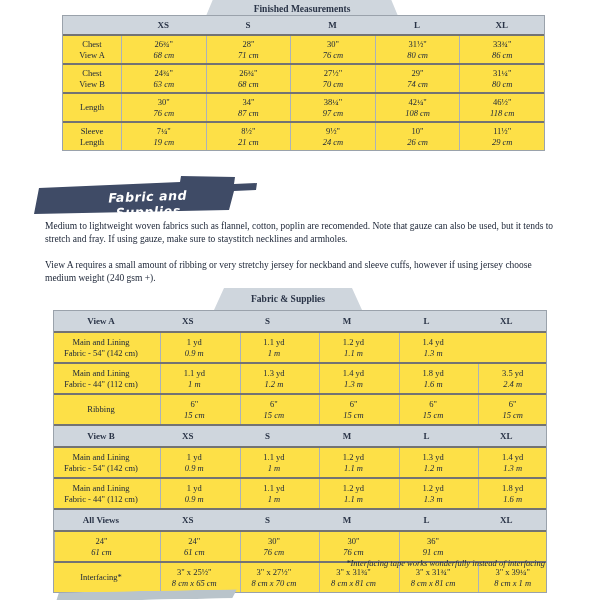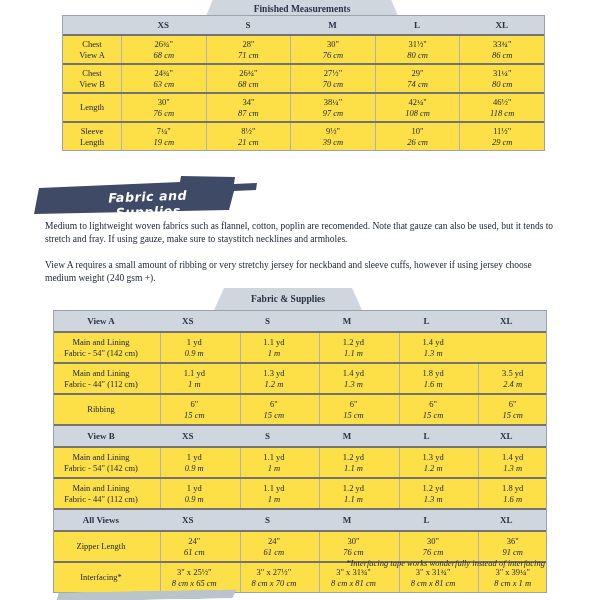--- a/index.html
+++ b/index.html
@@ -152,21 +152,21 @@
     <div class="cell">
         <span>7¼"</span>
         <span class="cm">19 cm</span>
       </div>
     <div class="cell">
         <span>8½"</span>
         <span class="cm">21 cm</span>
       </div>
     <div class="cell">
         <span>9½"</span>
-        <span class="cm">39 cm</span>
+        <span class="cm">24 cm</span>
       </div>
     <div class="cell">
         <span>10"</span>
         <span class="cm">26 cm</span>
       </div>
     <div class="cell">
         <span>11½"</span>
         <span class="cm">29 cm</span>
       </div>
   </div>
@@ -331,21 +331,20 @@
   <div class="row hband">
     <span>All Views</span>
     <span>XS</span>
     <span>S</span>
     <span>M</span>
     <span>L</span>
     <span>XL</span>
   </div>
 
   <div class="row drow">
-    <div class="lbl">Zipper Length</div>
     <div class="cell">
         <span>24"</span>
         <span class="cm">61 cm</span>
       </div>
     <div class="cell">
         <span>24"</span>
         <span class="cm">61 cm</span>
       </div>
     <div class="cell">
         <span>30"</span>

